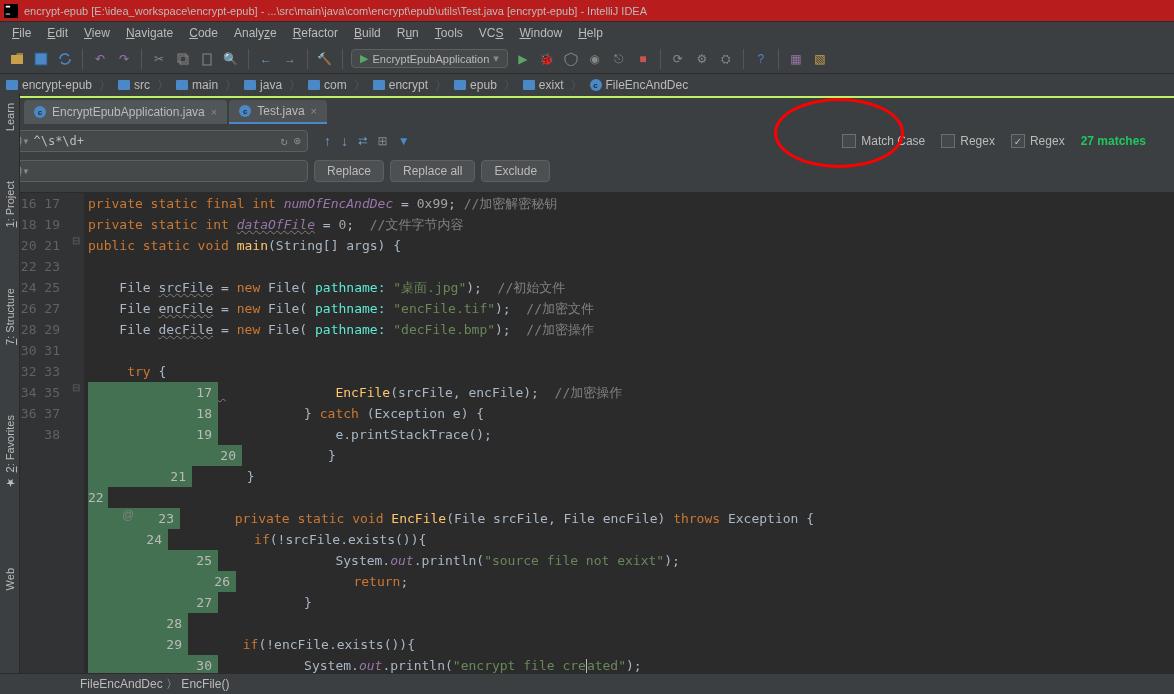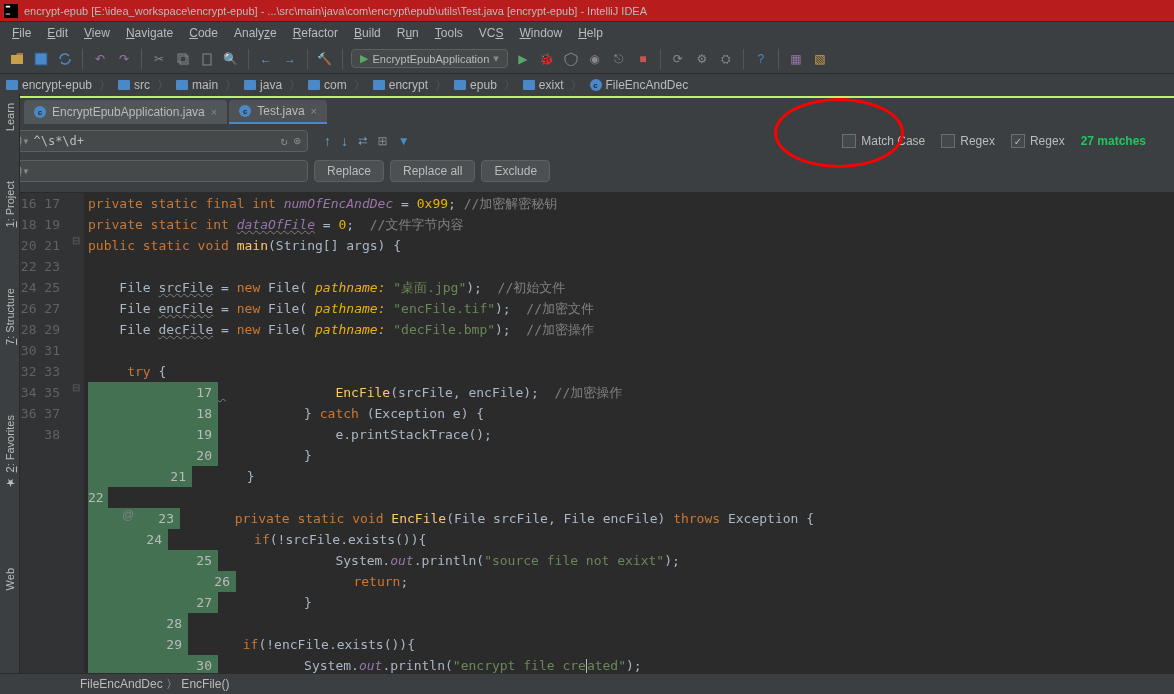--- a/index.html
+++ b/index.html
@@ -53,23 +53,23 @@
 
 .code-container { display: flex; height: 480px; background: #2b2b2b; position: relative; }
 .gutter { width: 50px; background: #313335; color: #606366; font-family: 'Consolas', monospace; font-size: 13px; text-align: right; padding-right: 10px; line-height: 21px; padding-top: 0;}
 .fold-gutter { width: 14px; background: #313335; position: relative;}
 .fold-mark { position: absolute; left: 2px; color: #606366; font-size: 10px;}
 .code { flex: 1; font-family: 'Consolas', monospace; font-size: 13px; line-height: 21px; white-space: pre; color: #a9b7c6; padding-left: 4px; overflow: hidden;}
 .kw { color: #cc7832; }
 .method { color: #ffc66d; }
 .str { color: #6a8759; }
 .comment { color: #808080; }
-.param { color: #eab308; font-style: italic; }
+.param { color: #5eead4; }
 .field { color: #9876aa; font-style: italic;}
-.num { color: #eab308; }
+.num { color: #a3a3a3; }
 .under { text-decoration: underline wavy #808080; text-decoration-thickness: 1px;}
 .diff-gutter { background: #447152; color: #bbb; text-align: right; padding-right: 6px; display: inline-block;}
 .atsign { position: absolute; left: 52px; color: #808080; }
 
 
 .breadcrumb-bottom { height: 22px; background: #3c3f41; padding: 2px 20px; color: #bbb; font-size: 12px; display: flex; align-items: center; border-top: 1px solid #2b2b2b;}
 
 .arrow-icon { color: #6e9cc6; font-size: 14px; }
 .caret { display: inline-block; width: 1px; height: 15px; background: #bbb; vertical-align: middle;}
 
@@ -317,21 +317,21 @@
 <span class="kw">public static void</span> <span class="method">main</span>(String[] args) {
 
     File <span class="under">srcFile</span> = <span class="kw">new</span> File( <span class="param">pathname:</span> <span class="str">"桌面.jpg"</span>);  <span class="comment">//初始文件</span>
     File <span class="under">encFile</span> = <span class="kw">new</span> File( <span class="param">pathname:</span> <span class="str">"encFile.tif"</span>);  <span class="comment">//加密文件</span>
     File <span class="under">decFile</span> = <span class="kw">new</span> File( <span class="param">pathname:</span> <span class="str">"decFile.bmp"</span>);  <span class="comment">//加密操作</span>
 
      <span class="kw">try</span> {
 <span class="diff-gutter" style="width:130px">17</span><span class="under" style="text-decoration-color:#808080"> </span>              <span class="method">EncFile</span>(srcFile, encFile);  <span class="comment">//加密操作</span>
 <span class="diff-gutter" style="width:130px">18</span>           } <span class="kw">catch</span> (Exception e) {
 <span class="diff-gutter" style="width:130px">19</span>               e.printStackTrace();
-<span class="diff-gutter" style="width:130px">20</span>           }
+<span class="diff-gutter" style="width:154px">20</span>           }
 <span class="diff-gutter" style="width:104px">21</span>       }
 <span class="diff-gutter" style="width:20px">22</span>
 <span class="diff-gutter" style="width:92px">23</span>       <span class="kw">private static void</span> <span class="method">EncFile</span>(File srcFile, File encFile) <span class="kw">throws</span> Exception {
 <span class="diff-gutter" style="width:80px">24</span>           <span class="kw">if</span>(!srcFile.exists()){
 <span class="diff-gutter" style="width:130px">25</span>               System.<span class="field">out</span>.println(<span class="str">"source file not exixt"</span>);
 <span class="diff-gutter" style="width:148px">26</span>               <span class="kw">return</span>;
 <span class="diff-gutter" style="width:130px">27</span>           }
 <span class="diff-gutter" style="width:100px">28</span>
 <span class="diff-gutter" style="width:100px">29</span>       <span class="kw">if</span>(!encFile.exists()){
 <span class="diff-gutter" style="width:130px">30</span>           System.<span class="field">out</span>.println(<span class="str">"encrypt file cre</span><span class="caret"></span><span class="str">ated"</span>);</div>

